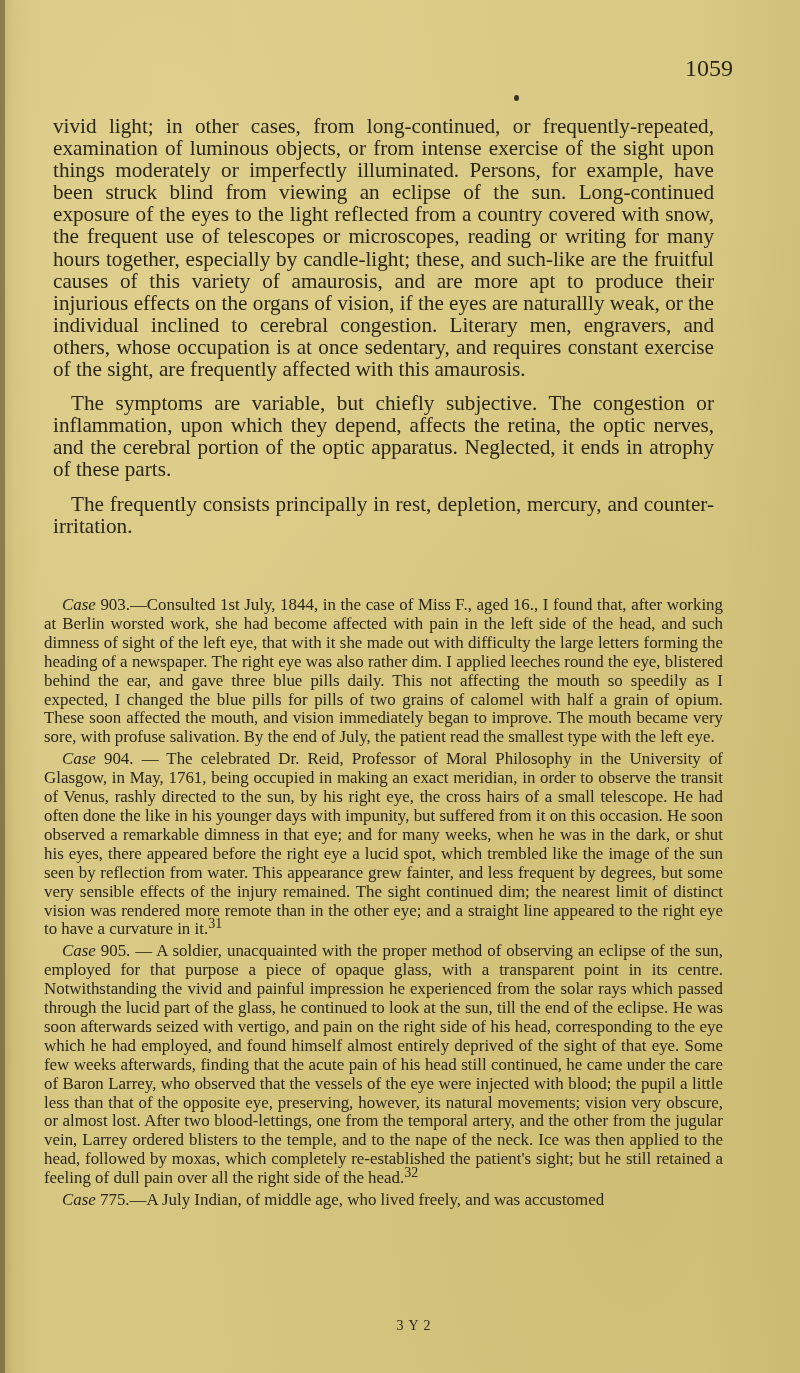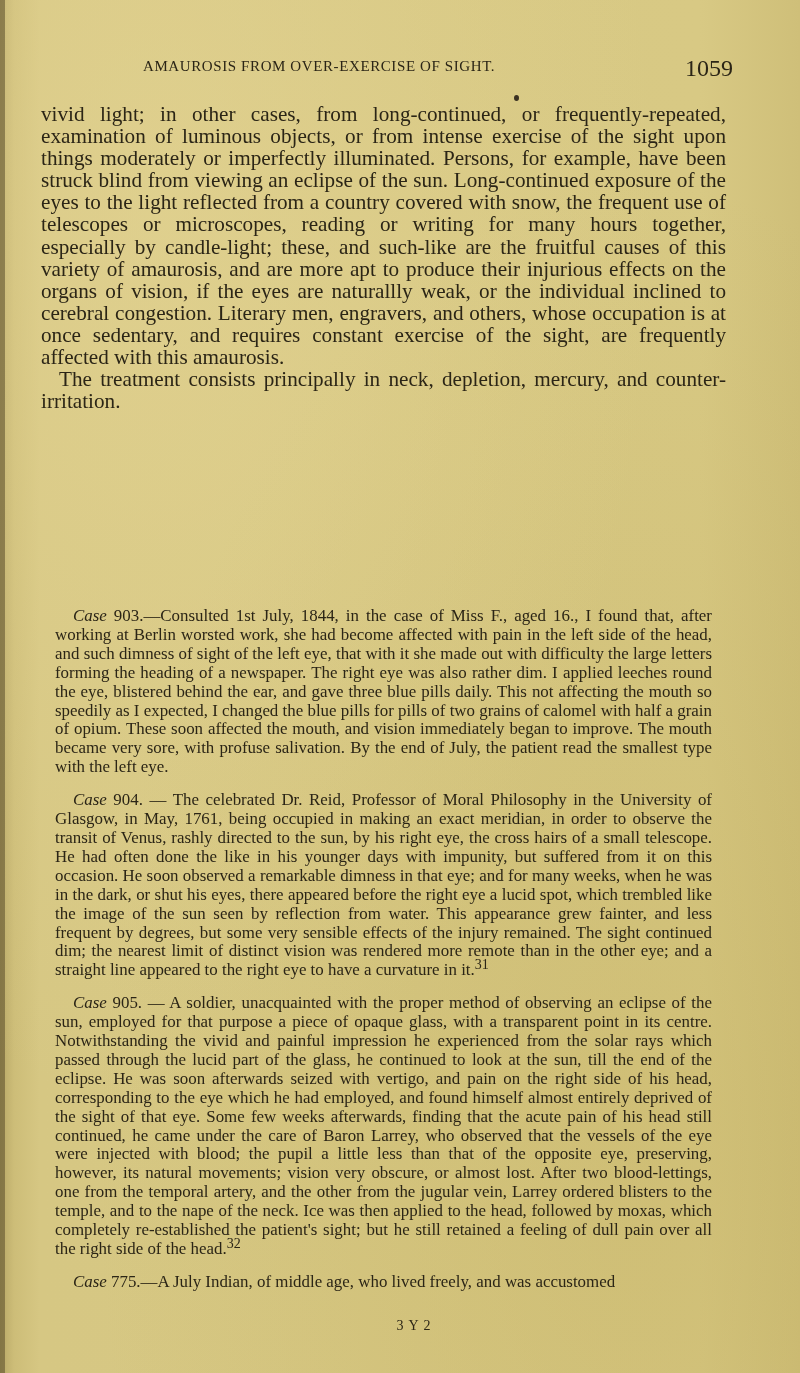--- a/index.html
+++ b/index.html
@@ -52,59 +52,59 @@
       background: #3b3222;
     }
     .body-text {
       position: absolute;
       left: 41px; top: 103px;
       width: 685px;
       font-size: 21.2px;
       line-height: 22.1px;
       text-align: justify;
     }
-    .body-text p { margin: 0; }
+    .body-text p { margin: 12px; }
     .indent { text-indent: 18px; }
     .cases {
       position: absolute;
       left: 41px; top: 593px;
       width: 685px;
       font-size: 16.9px;
       line-height: 18.9px;
       text-align: justify;
     }
-    .cases p { margin: 14px; text-indent: 18px; }
+    .cases p { margin: 3px; text-indent: 18px; }
     .case-label { font-style: italic; }
     sup { font-size: 14px; line-height: 0; vertical-align: 6px; }
     .signature {
       position: absolute;
       left: 0; width: 800px;
       top: 1318px;
       text-align: center;
       font-size: 14px;
       letter-spacing: 1px;
       padding-left: 4px;
     }
     .signature span { display: inline-block; margin-left: 20px; }
   </style>
 </head>
 <body>
 
 <div class="page">
   <div class="edge-strip"></div>
 
   <div class="running-head">
-    <span class="running-title">AMAUROSIS FROM OVER-EXERCISE OF SIGHT.</span>
     <span class="page-number">1059</span>
   </div>
   <div class="bullet-mark"></div>
 
   <div class="body-text">
     <p>vivid light; in other cases, from long-continued, or frequently-repeated, examination of luminous objects, or from intense exercise of the sight upon things moderately or imperfectly illuminated. Persons, for example, have been struck blind from viewing an eclipse of the sun. Long-continued exposure of the eyes to the light reflected from a country covered with snow, the frequent use of telescopes or microscopes, reading or writing for many hours together, especially by candle-light; these, and such-like are the fruitful causes of this variety of amaurosis, and are more apt to produce their injurious effects on the organs of vision, if the eyes are naturallly weak, or the individual inclined to cerebral congestion. Literary men, engravers, and others, whose occupation is at once sedentary, and requires constant exercise of the sight, are frequently affected with this amaurosis.</p>
-    <p class="indent">The treatment consists principally in neck, depletion, mercury, and counter-irritation.</p>
+    <p class="indent">The symptoms are variable, but chiefly subjective. The congestion or inflammation, upon which they depend, affects the retina, the optic nerves, and the cerebral portion of the optic apparatus. Neglected, it ends in atrophy of these parts.</p>
+    <p class="indent">The frequently consists principally in rest, depletion, mercury, and counter-irritation.</p>
   </div>
 
   <div class="cases">
     <p><span class="case-label">Case</span> <span>903.</span><span>—Consulted 1st July, 1844, in the case of Miss F., aged 16., I found that, after working at Berlin worsted work, she had become affected with pain in the left side of the head, and such dimness of sight of the left eye, that with it she made out with difficulty the large letters forming the heading of a newspaper. The right eye was also rather dim. I applied leeches round the eye, blistered behind the ear, and gave three blue pills daily. This not affecting the mouth so speedily as I expected, I changed the blue pills for pills of two grains of calomel with half a grain of opium. These soon affected the mouth, and vision immediately began to improve. The mouth became very sore, with profuse salivation. By the end of July, the patient read the smallest type with the left eye.</span></p>
     <p><span class="case-label">Case</span> <span>904.</span><span> — The celebrated Dr. Reid, Professor of Moral Philosophy in the University of Glasgow, in May, 1761, being occupied in making an exact meridian, in order to observe the transit of Venus, rashly directed to the sun, by his right eye, the cross hairs of a small telescope. He had often done the like in his younger days with impunity, but suffered from it on this occasion. He soon observed a remarkable dimness in that eye; and for many weeks, when he was in the dark, or shut his eyes, there appeared before the right eye a lucid spot, which trembled like the image of the sun seen by reflection from water. This appearance grew fainter, and less frequent by degrees, but some very sensible effects of the injury remained. The sight continued dim; the nearest limit of distinct vision was rendered more remote than in the other eye; and a straight line appeared to the right eye to have a curvature in it.</span><sup>31</sup></p>
     <p><span class="case-label">Case</span> <span>905.</span><span> — A soldier, unacquainted with the proper method of observing an eclipse of the sun, employed for that purpose a piece of opaque glass, with a transparent point in its centre. Notwithstanding the vivid and painful impression he experienced from the solar rays which passed through the lucid part of the glass, he continued to look at the sun, till the end of the eclipse. He was soon afterwards seized with vertigo, and pain on the right side of his head, corresponding to the eye which he had employed, and found himself almost entirely deprived of the sight of that eye. Some few weeks afterwards, finding that the acute pain of his head still continued, he came under the care of Baron Larrey, who observed that the vessels of the eye were injected with blood; the pupil a little less than that of the opposite eye, preserving, however, its natural movements; vision very obscure, or almost lost. After two blood-lettings, one from the temporal artery, and the other from the jugular vein, Larrey ordered blisters to the temple, and to the nape of the neck. Ice was then applied to the head, followed by moxas, which completely re-established the patient's sight; but he still retained a feeling of dull pain over all the right side of the head.</span><sup>32</sup></p>
     <p><span class="case-label">Case</span> <span>775.</span><span>—A July Indian, of middle age, who lived freely, and was accustomed</span></p>
   </div>
 
   <div class="signature">

